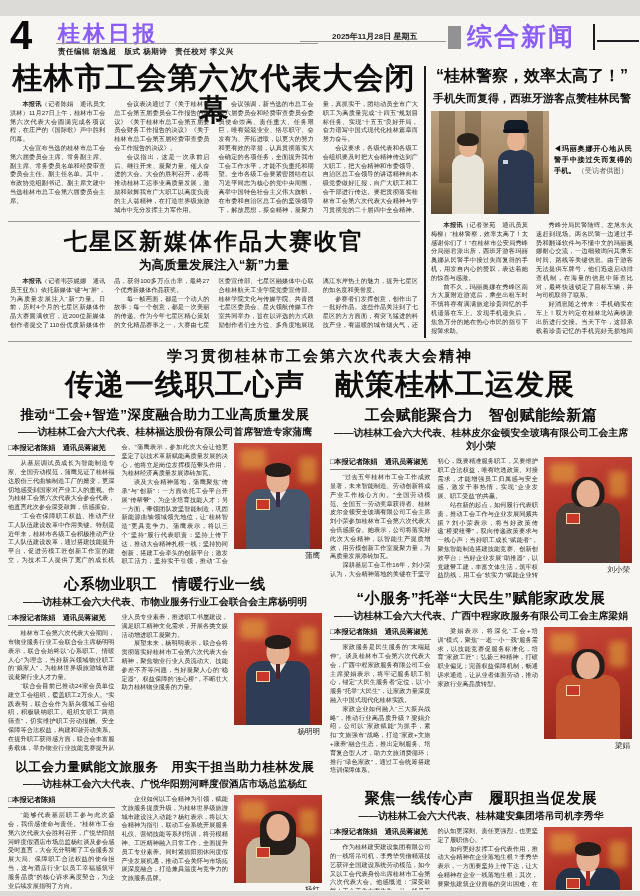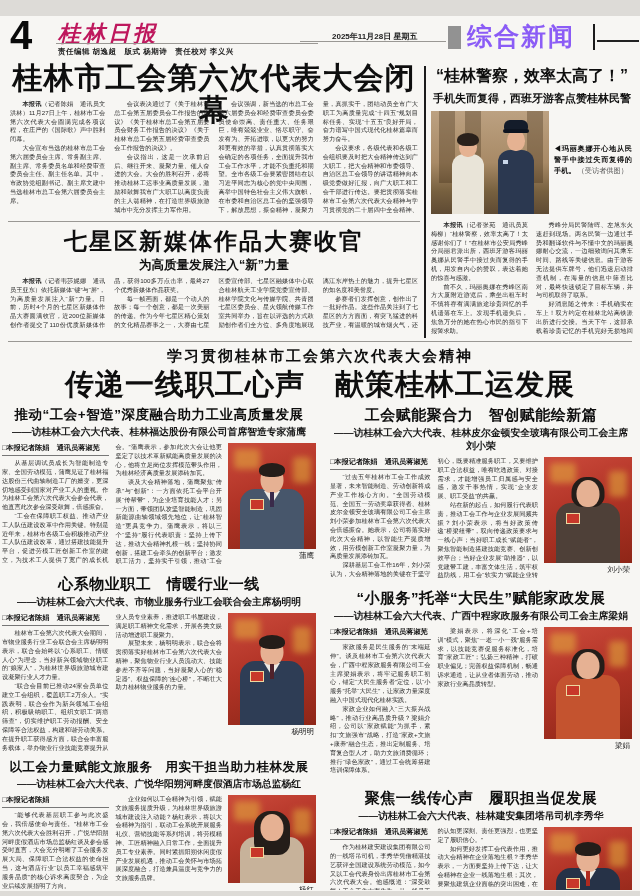--- a/index.html
+++ b/index.html
@@ -8,21 +8,21 @@
   .topstrip{position:absolute;left:0;top:0;width:640px;height:16px;background:#dddbd7;}
   .abs{position:absolute;}
   .hl{font-weight:900;color:#0e0e0e;letter-spacing:1px;}
   .center{text-align:center;}
   .tiny{font-size:6.2px;line-height:1.42;color:#2b2b2b;text-align:justify;}
   .tiny p{margin:0;text-indent:2em;}
   .tiny p strong{font-weight:700;}
   .cols{column-fill:auto;}
   .rule{background:#9a9894;}
   .vline{background:#1b1b1b;}
-  .masthead{font-size:22px;font-weight:900;letter-spacing:3px;font-style:italic;color:#be185d;}
+  .masthead{font-size:22px;font-weight:900;letter-spacing:3px;color:#8b5cf6;}
   .editors{font-size:7.5px;font-weight:700;color:#222;letter-spacing:.5px;}
   .dateline{font-size:8px;font-weight:700;color:#222;}
   .secblock{background:#929292;}
   .sectitle{font-size:25px;font-weight:900;color:#8b5cf6;letter-spacing:2px;}
   
   .photo{position:relative;overflow:hidden;}
   .police-scene{background:linear-gradient(180deg,#bca181 0%,#a88a66 50%,#77603f 78%,#5e4a33 100%);}
   .panel{position:absolute;top:0;width:16px;background:rgba(62,42,22,.33);}
   .pfig{position:absolute;bottom:0;}
   .phead{position:absolute;left:50%;transform:translateX(-50%);top:0;width:18px;height:21px;border-radius:50% 50% 46% 46%;background:#e5b292;z-index:2;}
@@ -131,21 +131,21 @@
     <p>每一帧画面，都是一个动人的故事；每一个创意，都是一次美丽的传递。作为今年七星区精心策划的文化精品赛事之一，大赛由七星区委宣传部、七星区融媒体中心联合桂林航天工业学院党委宣传部、桂林学院文化与传媒学院、共青团七星区委员会、星火领航传媒工作室共同举办，旨在以评选的方式鼓励创作者们全方位、多角度地展现漓江东岸热土的魅力，提升七星区的知名度和美誉度。</p>
     <p>参赛者们发挥创意，创作出了一批好作品。这些作品关注到了七星区的方方面面，有突飞猛进的科技产业，有温暖的城市烟火气，还有近年来不断涌现的网红景点，展现出了一个活力的七星、奋进的七星、值得一逛的七星。不少作品还通过抖音、微信、小红书等平台形成了裂变传播。</p>
 
   </div>
 
   <div class="abs rule" style="left:8px;top:341px;width:624px;height:1px;" data-name="section-divider-rule"></div>
 
   <div class="abs hl center" style="left:0;top:365px;width:640px;font-size:29px;" data-name="special-headline">传递一线职工心声　献策桂林工运发展</div>
   <div class="abs hl center" style="left:0;top:347px;width:640px;font-size:15px;letter-spacing:2px;" data-name="special-kicker">学习贯彻桂林市工会第六次代表大会精神</div>
 
-  <div class="sp-col" style="left:2px;top:402px;width:314px;height:488px;" data-name="special-left-column">
+  <div class="sp-col" style="left:8px;top:402px;width:314px;height:488px;" data-name="special-left-column">
 
     <div class="sp-art" data-name="interview-article-puying">
       <h3 class="sp-head" style="font-size:13.5px;" data-name="article-headline">推动“工会+智造”深度融合助力工业高质量发展</h3>
       <div class="sp-sub" data-name="article-subhead">——访桂林工会六大代表、桂林福达股份有限公司首席智造专家蒲鹰</div>
       <div class="sp-flex">
         <div class="sp-text tiny c2 cols" style="height:126px;">
           <div class="byline" data-name="byline">□本报记者陈娟　通讯员蒋淑芜</div>
           <p>从基层调试员成长为智能制造专家、全国劳动模范，蒲鹰见证了桂林福达股份三代曲轴制造工厂的嬗变，更深切地感受到国家对产业工人的重视。作为桂林工会第六次代表大会参会代表，他直言此次参会深受鼓舞，倍感振奋。</p>
           <p>“工会在保障职工权益、推动产业工人队伍建设改革中作用关键。特别是近年来，桂林市各级工会积极推动产业工人队伍建设改革，通过搭建技能提升平台，促进劳模工匠创新工作室的建立，为技术工人提供了宽广的成长机会。”蒲鹰表示，参加此次大会让他更坚定了以技术革新赋能高质量发展的决心，他将立足岗位发挥模范带头作用，为桂林经济高质量发展添砖加瓦。</p>
           <p>谈及大会精神落地，蒲鹰聚焦“传承”与“创新”：一方面依托工会平台开展“传帮带”，为企业培育技能人才；另一方面，带领团队攻坚智能制造，巩固新能源曲轴领域领先地位，让“桂林智造”更具竞争力。蒲鹰表示，将以三个“坚持”履行代表职责：坚持上传下达，推动大会精神扎根一线；坚持协同创新，搭建工会牵头的创新平台；激发职工活力，坚持实干引领，推动“工会+智造”深度融合，通过技能比武、技术攻关、AI赋能等举措，为桂林工业高质量发展贡献福达力量。</p>

